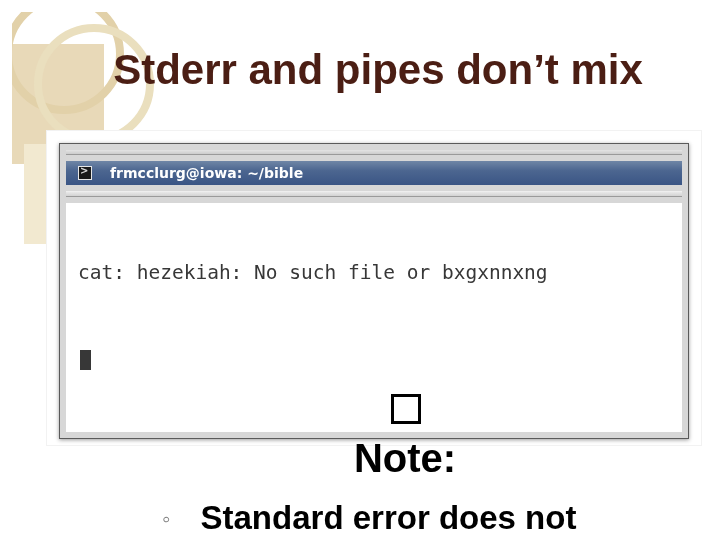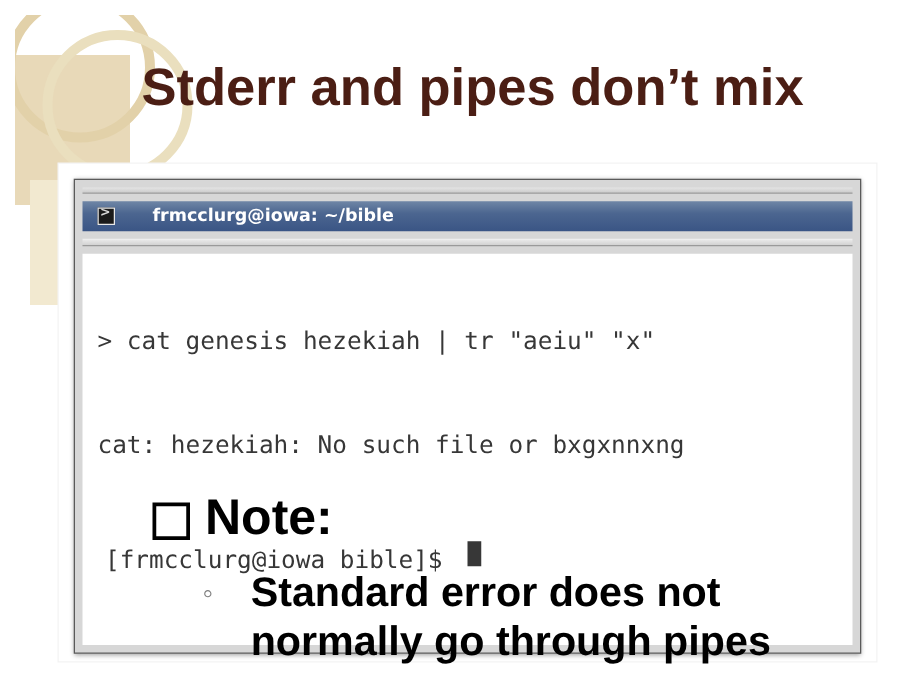--- a/index.html
+++ b/index.html
@@ -59,21 +59,21 @@
     background: #d7d7d7;
   }
   .tw-outer-top {
     height: 5px;
     background: linear-gradient(#e4e4e4,#cccccc);
     border-bottom: 1px solid #9a9a9a;
   }
   .tw-titlebar {
     display: flex;
     align-items: center;
-    gap: 18px;
+    gap: 6px;
     height: 24px;
     padding: 0 6px;
     background: linear-gradient(#6f86a6,#4c6690 40%,#3a5585);
     color: #ffffff;
     font-family: "DejaVu Sans", Arial, sans-serif;
     font-size: 14px;
     font-weight: bold;
   }
   .tw-titlebar .term-icon {
     width: 14px;
@@ -123,20 +123,21 @@
     width: 590px;
     z-index: 2;
     color: #000000;
   }
   .note-head {
     font-size: 40px;
     font-weight: bold;
     display: flex;
     align-items: center;
     gap: 2px;
+    flex-direction: column;
   }
   .chk {
     width: 30px;
     height: 30px;
     border: 3px solid #000000;
     flex: 0 0 auto;
     margin-right: 4px;
     position: relative;
     top: 2px;
   }
@@ -174,23 +175,22 @@
 
 <div class="terminal-wrap">
   <div class="terminal-window">
     <div class="tw-outer-top"></div>
     <div class="tw-titlebar">
       <span class="term-icon"></span>
       <span>frmcclurg@iowa: ~/bible</span>
     </div>
     <div class="tw-inner-top"></div>
     <div class="tw-body">
-      <span class="line">&gt; cat genesis hezekiah | tr "aeiu" "x"</span>
       <span class="line">cat: hezekiah: No such file or bxgxnnxng</span>
-      <span class="line"><span>[frmcclurg@iowa bible]$ </span><span class="cursor"></span></span>
+      <span class="line"><span class="cursor"></span></span>
     </div>
 
   </div>
 
 </div>
 
 <div class="note-block">
   <div class="note-head">
     <span class="chk"></span>
     <span>Note:</span>

